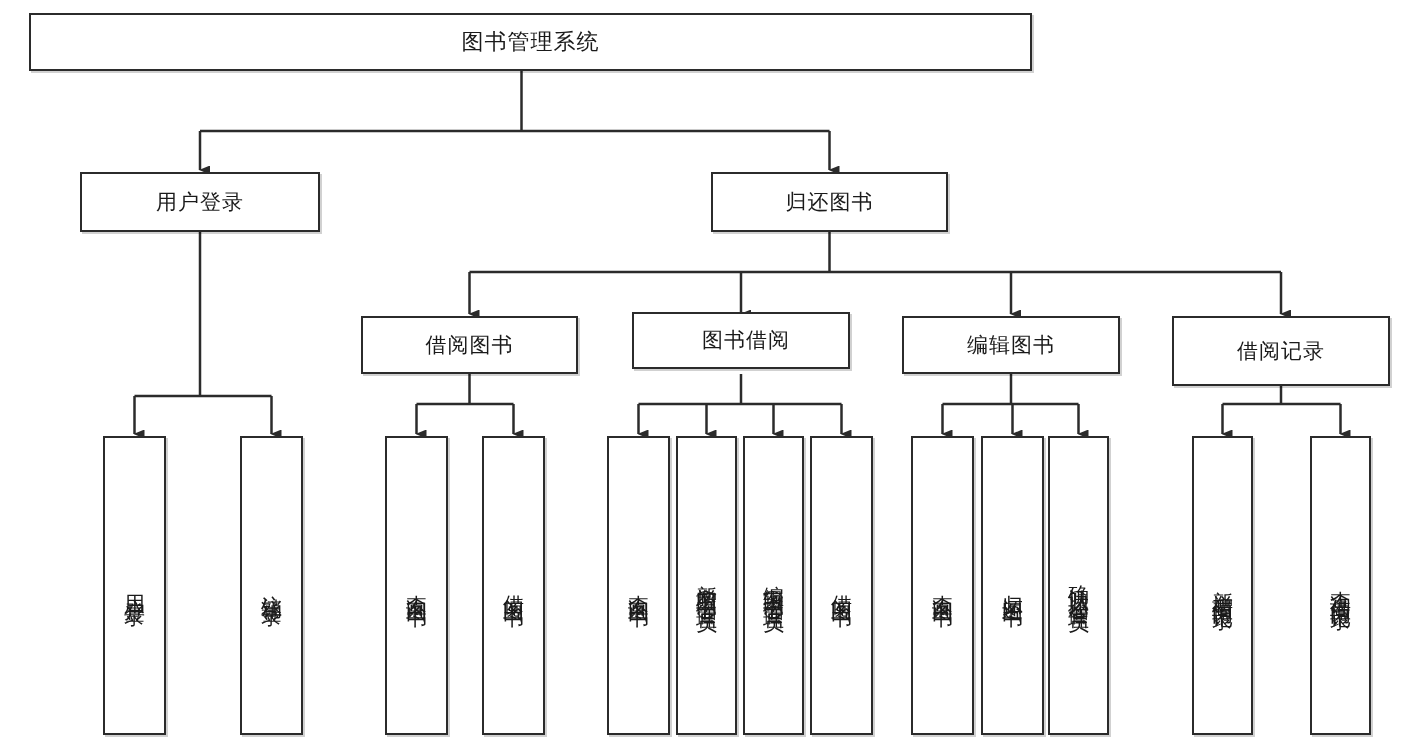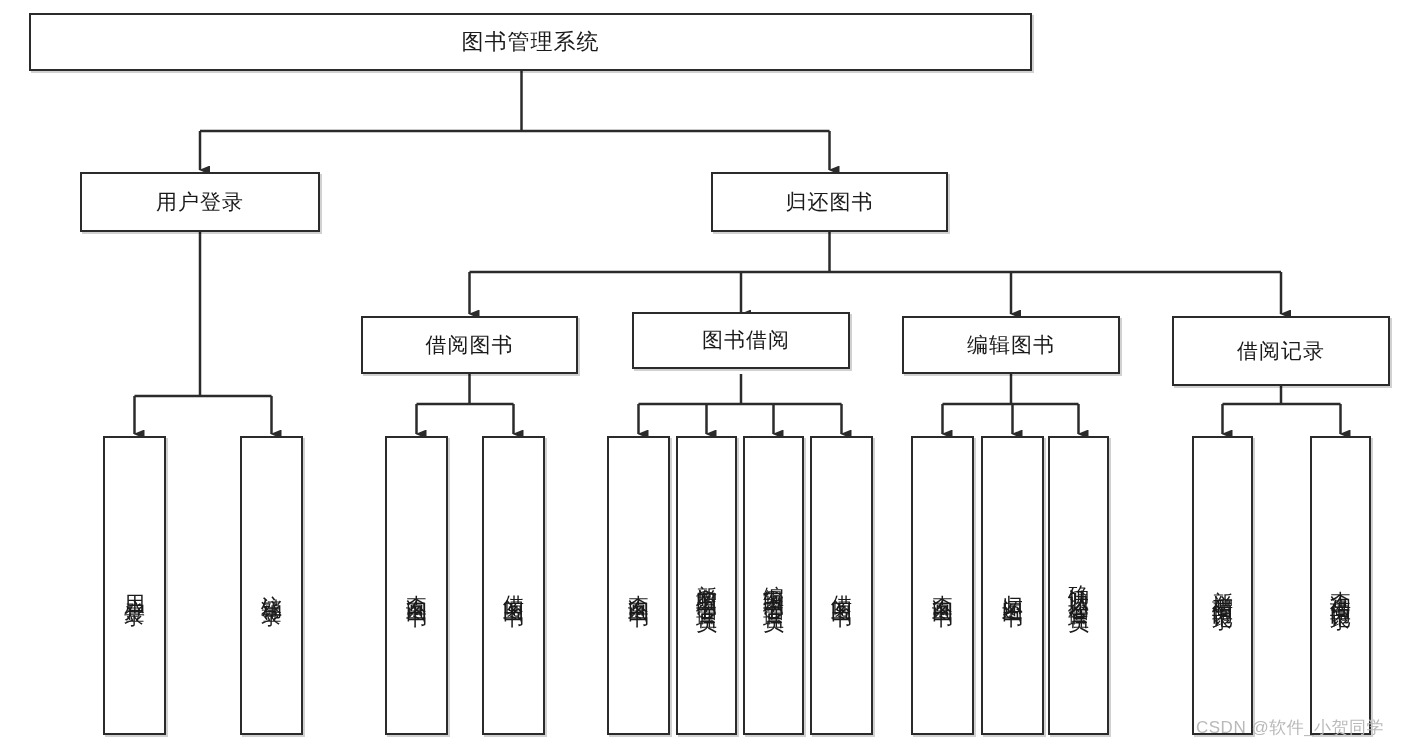--- a/index.html
+++ b/index.html
@@ -161,14 +161,13 @@
       <div class="node leaf vertical" style="left: 1048px; top: 436px; width: 61px; height: 299px;">
         <span class="label">确认归还（管理员）</span>
       </div>
       <div class="node leaf vertical" style="left: 1192px; top: 436px; width: 61px; height: 299px;">
         <span class="label">新增借阅记录</span>
       </div>
       <div class="node leaf vertical" style="left: 1310px; top: 436px; width: 61px; height: 299px;">
         <span class="label">查询借阅记录</span>
       </div>
     </div>
-  <div class="watermark" style="left:1196px; top:716px;">CSDN @软件_小贺同学</div>
 </div>
 
 </body></html>

